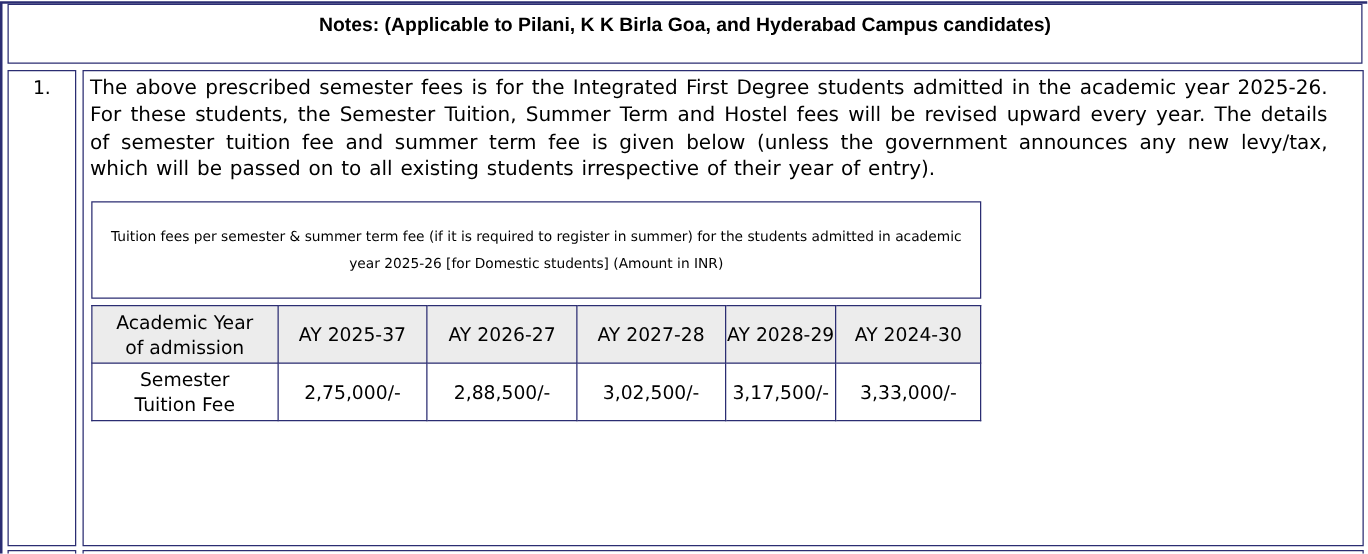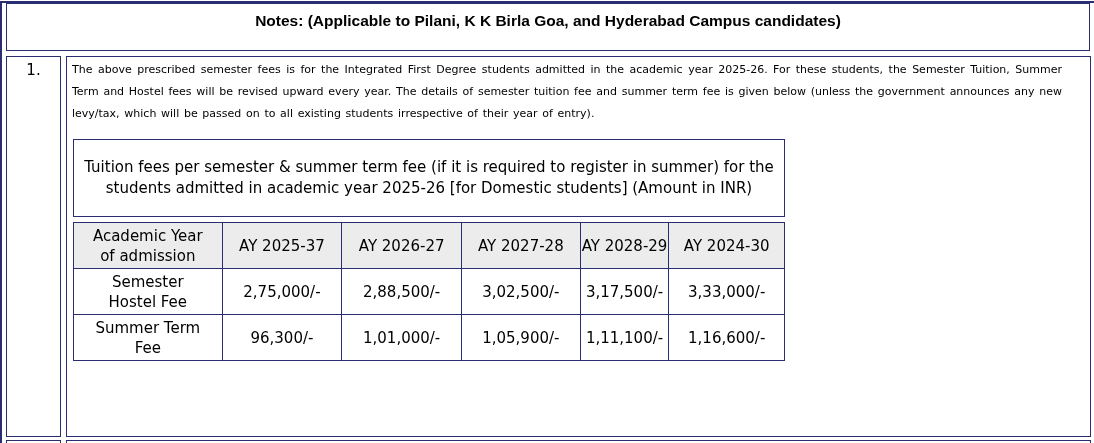--- a/index.html
+++ b/index.html
@@ -51,31 +51,31 @@
   .content-cell {
     position: absolute;
     left: 66px; top: 56px;
     width: 1025px; height: 381px;
     border: 1.5px solid var(--border);
     padding: 2px 5px 0 5px;
   }
   .note-paragraph {
     width: 990px;
     text-align: justify;
-    font-size: 11px;
+    font-size: 16px;
     line-height: 21.8px;
     word-spacing: 1.2px;
   }
   .fee-caption-box {
     margin: 15px 0 0 1px;
     width: 712px;
     border: 1.5px solid var(--border);
     padding: 17px 2px;
     text-align: center;
-    font-size: 15px;
+    font-size: 11px;
     line-height: 21px;
   }
   table.fee-table {
     margin: 5px 0 0 1px;
     border-collapse: collapse;
     table-layout: fixed;
     width: 712px;
     font-size: 15px;
     border-radius: 31px;
   }
@@ -134,34 +134,26 @@
       <tbody>
           <tr>
         <th class="c0">Academic Year of admission</th>
         <th class="c1">AY 2025-37</th>
         <th class="c2">AY 2026-27</th>
         <th class="c3">AY 2027-28</th>
         <th class="c4">AY 2028-29</th>
         <th class="c5">AY 2024-30</th>
       </tr>
       <tr>
-        <td class="c0">Semester Hostel Fee</td>
+        <td class="c0">Semester Tuition Fee</td>
         <td class="c1">2,75,000/-</td>
         <td class="c2">2,88,500/-</td>
         <td class="c3">3,02,500/-</td>
         <td class="c4">3,17,500/-</td>
         <td class="c5">3,33,000/-</td>
-      </tr>
-      <tr>
-        <td class="c0">Summer Term Fee</td>
-        <td class="c1">96,300/-</td>
-        <td class="c2">1,01,000/-</td>
-        <td class="c3">1,05,900/-</td>
-        <td class="c4">1,11,100/-</td>
-        <td class="c5">1,16,600/-</td>
       </tr>
     </tbody>
       </table>
 
   </div>
 
   <div class="next-row-num"></div>
   <div class="next-row-body"></div>
 
 </div>

